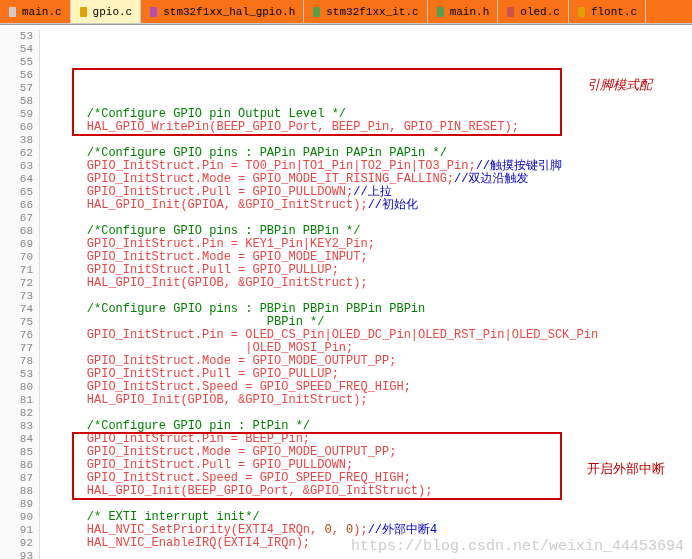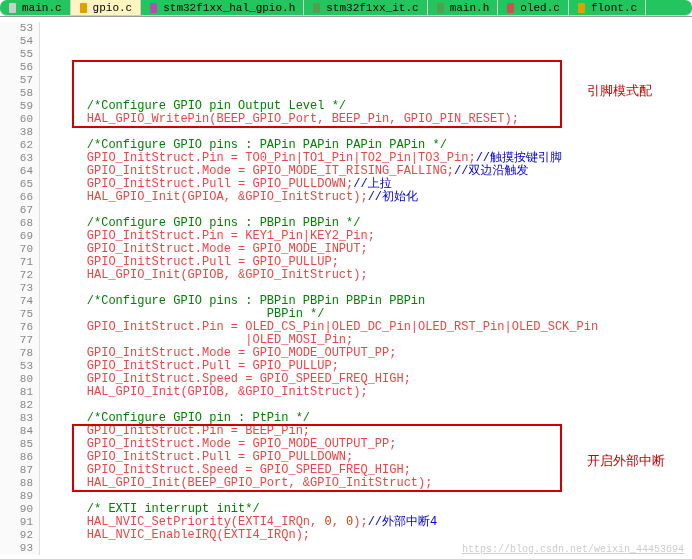--- a/index.html
+++ b/index.html
@@ -1,33 +1,33 @@
 <!DOCTYPE html>
 <html><head>
 <meta charset="utf-8">
 <style>
   * { margin: 0; padding: 0; box-sizing: border-box; }
   body { font-family: "Consolas", "Courier New", monospace; font-size: 12px; background: #fff; width: 692px; height: 559px; overflow: hidden; position: relative; }
-  .tabs { display: flex; background: #22c55e; border-bottom: 1px solid #ccc; height: 16px; border-radius: 7px; }
+  .tabs { display: flex; background: #f97316; border-bottom: 1px solid #ccc; height: 24px; }
   .tab { display: flex; align-items: center; padding: 2px 8px; border-right: 1px solid #ccc; font-size: 11px; cursor: pointer; gap: 4px; }
   .tab.active { background: #fff5c0; }
   .tab .dot { width: 10px; height: 10px; display: inline-block; }
   .dot svg { width: 10px; height: 10px; display: block; }
   .editor { display: flex; height: calc(100% - 20px); border-top: 1px solid #999; align-items: flex-end; }
   .gutter { width: 40px; background: #fafafa; text-align: right; padding-right: 6px; color: #888; font-size: 11px; line-height: 13px; border-right: 1px solid #ddd; user-select: none; }
   .gutter div { height: 13px; }
   .code { flex: 1; padding-left: 6px; line-height: 13px; position: relative; white-space: pre; overflow: hidden; }
   .line { height: 13px; display: block; }
   .c-comment { color: #008000; }
   .c-plain { color: #ef4444; }
   .c-blue { color: #0000cc; }
   .c-num { color: #c04000; }
   .redbox { position: absolute; border: 2px solid #d00000; pointer-events: none; }
   .annotation { position: absolute; color: #c00000; font-size: 13px; font-family: sans-serif; }
-  .watermark { position: absolute; bottom: 4px; right: 8px; color: #ccc; font-size: 10px; text-decoration: underline; }
+  .watermark { position: absolute; bottom: 4px; right: 8px; color: #ccc; font-size: 15px; }
   .fold-bar { width: 12px; background: #fafafa; border-right: 1px solid #eee; }
 </style>
 </head>
 <body>
 
 <div class="tabs" id="tabs">
     <div class="tab">
       <span class="dot">
         <svg viewBox="0 0 10 10">
           <rect x="1" y="0" width="7" height="10" fill="#ccc" rx="1"></rect>
@@ -126,18 +126,18 @@
       <div>89</div>
       <div>90</div>
       <div>91</div>
       <div>92</div>
       <div>93</div>
     </div>
   <div class="fold-bar"></div>
   <div class="code" id="code">
     <div class="redbox" style="top:51px; left:20px; width:490px; height:68px;"></div>
     <div class="redbox" style="top:415px; left:20px; width:490px; height:68px;"></div>
-    <div class="annotation" style="top:75px; left:535px;">引脚模式配</div>
+    <div class="annotation" style="top:61px; left:535px;font-style:italic;">引脚模式配</div>
     <div class="annotation" style="top:445px; left:535px;">开启外部中断</div>
   <span class="line">&nbsp;</span><span class="line"><span class="c-plain">    </span><span class="c-comment">/*Configure GPIO pin Output Level */</span></span><span class="line"><span class="c-plain">    HAL_GPIO_WritePin(BEEP_GPIO_Port, BEEP_Pin, GPIO_PIN_RESET);</span></span><span class="line">&nbsp;</span><span class="line"><span class="c-plain">    </span><span class="c-comment">/*Configure GPIO pins : PAPin PAPin PAPin PAPin */</span></span><span class="line"><span class="c-plain">    GPIO_InitStruct.Pin = TO0_Pin|TO1_Pin|TO2_Pin|TO3_Pin;</span><span class="c-blue">//触摸按键引脚</span></span><span class="line"><span class="c-plain">    GPIO_InitStruct.Mode = GPIO_MODE_IT_RISING_FALLING;</span><span class="c-blue">//双边沿触发</span></span><span class="line"><span class="c-plain">    GPIO_InitStruct.Pull = GPIO_PULLDOWN;</span><span class="c-blue">//上拉</span></span><span class="line"><span class="c-plain">    HAL_GPIO_Init(GPIOA, &amp;GPIO_InitStruct);</span><span class="c-blue">//初始化</span></span><span class="line">&nbsp;</span><span class="line"><span class="c-plain">    </span><span class="c-comment">/*Configure GPIO pins : PBPin PBPin */</span></span><span class="line"><span class="c-plain">    GPIO_InitStruct.Pin = KEY1_Pin|KEY2_Pin;</span></span><span class="line"><span class="c-plain">    GPIO_InitStruct.Mode = GPIO_MODE_INPUT;</span></span><span class="line"><span class="c-plain">    GPIO_InitStruct.Pull = GPIO_PULLUP;</span></span><span class="line"><span class="c-plain">    HAL_GPIO_Init(GPIOB, &amp;GPIO_InitStruct);</span></span><span class="line">&nbsp;</span><span class="line"><span class="c-plain">    </span><span class="c-comment">/*Configure GPIO pins : PBPin PBPin PBPin PBPin</span></span><span class="line"><span class="c-comment">                             PBPin */</span></span><span class="line"><span class="c-plain">    GPIO_InitStruct.Pin = OLED_CS_Pin|OLED_DC_Pin|OLED_RST_Pin|OLED_SCK_Pin</span></span><span class="line"><span class="c-plain">                          |OLED_MOSI_Pin;</span></span><span class="line"><span class="c-plain">    GPIO_InitStruct.Mode = GPIO_MODE_OUTPUT_PP;</span></span><span class="line"><span class="c-plain">    GPIO_InitStruct.Pull = GPIO_PULLUP;</span></span><span class="line"><span class="c-plain">    GPIO_InitStruct.Speed = GPIO_SPEED_FREQ_HIGH;</span></span><span class="line"><span class="c-plain">    HAL_GPIO_Init(GPIOB, &amp;GPIO_InitStruct);</span></span><span class="line">&nbsp;</span><span class="line"><span class="c-plain">    </span><span class="c-comment">/*Configure GPIO pin : PtPin */</span></span><span class="line"><span class="c-plain">    GPIO_InitStruct.Pin = BEEP_Pin;</span></span><span class="line"><span class="c-plain">    GPIO_InitStruct.Mode = GPIO_MODE_OUTPUT_PP;</span></span><span class="line"><span class="c-plain">    GPIO_InitStruct.Pull = GPIO_PULLDOWN;</span></span><span class="line"><span class="c-plain">    GPIO_InitStruct.Speed = GPIO_SPEED_FREQ_HIGH;</span></span><span class="line"><span class="c-plain">    HAL_GPIO_Init(BEEP_GPIO_Port, &amp;GPIO_InitStruct);</span></span><span class="line">&nbsp;</span><span class="line"><span class="c-plain">    </span><span class="c-comment">/* EXTI interrupt init*/</span></span><span class="line"><span class="c-plain">    HAL_NVIC_SetPriority(EXTI4_IRQn, </span><span class="c-num">0</span><span class="c-plain">, </span><span class="c-num">0</span><span class="c-plain">);</span><span class="c-blue">//外部中断4</span></span><span class="line"><span class="c-plain">    HAL_NVIC_EnableIRQ(EXTI4_IRQn);</span></span><span class="line">&nbsp;</span></div>
 </div>
 
 <div class="watermark">https://blog.csdn.net/weixin_44453694</div>
 
 </body></html>

